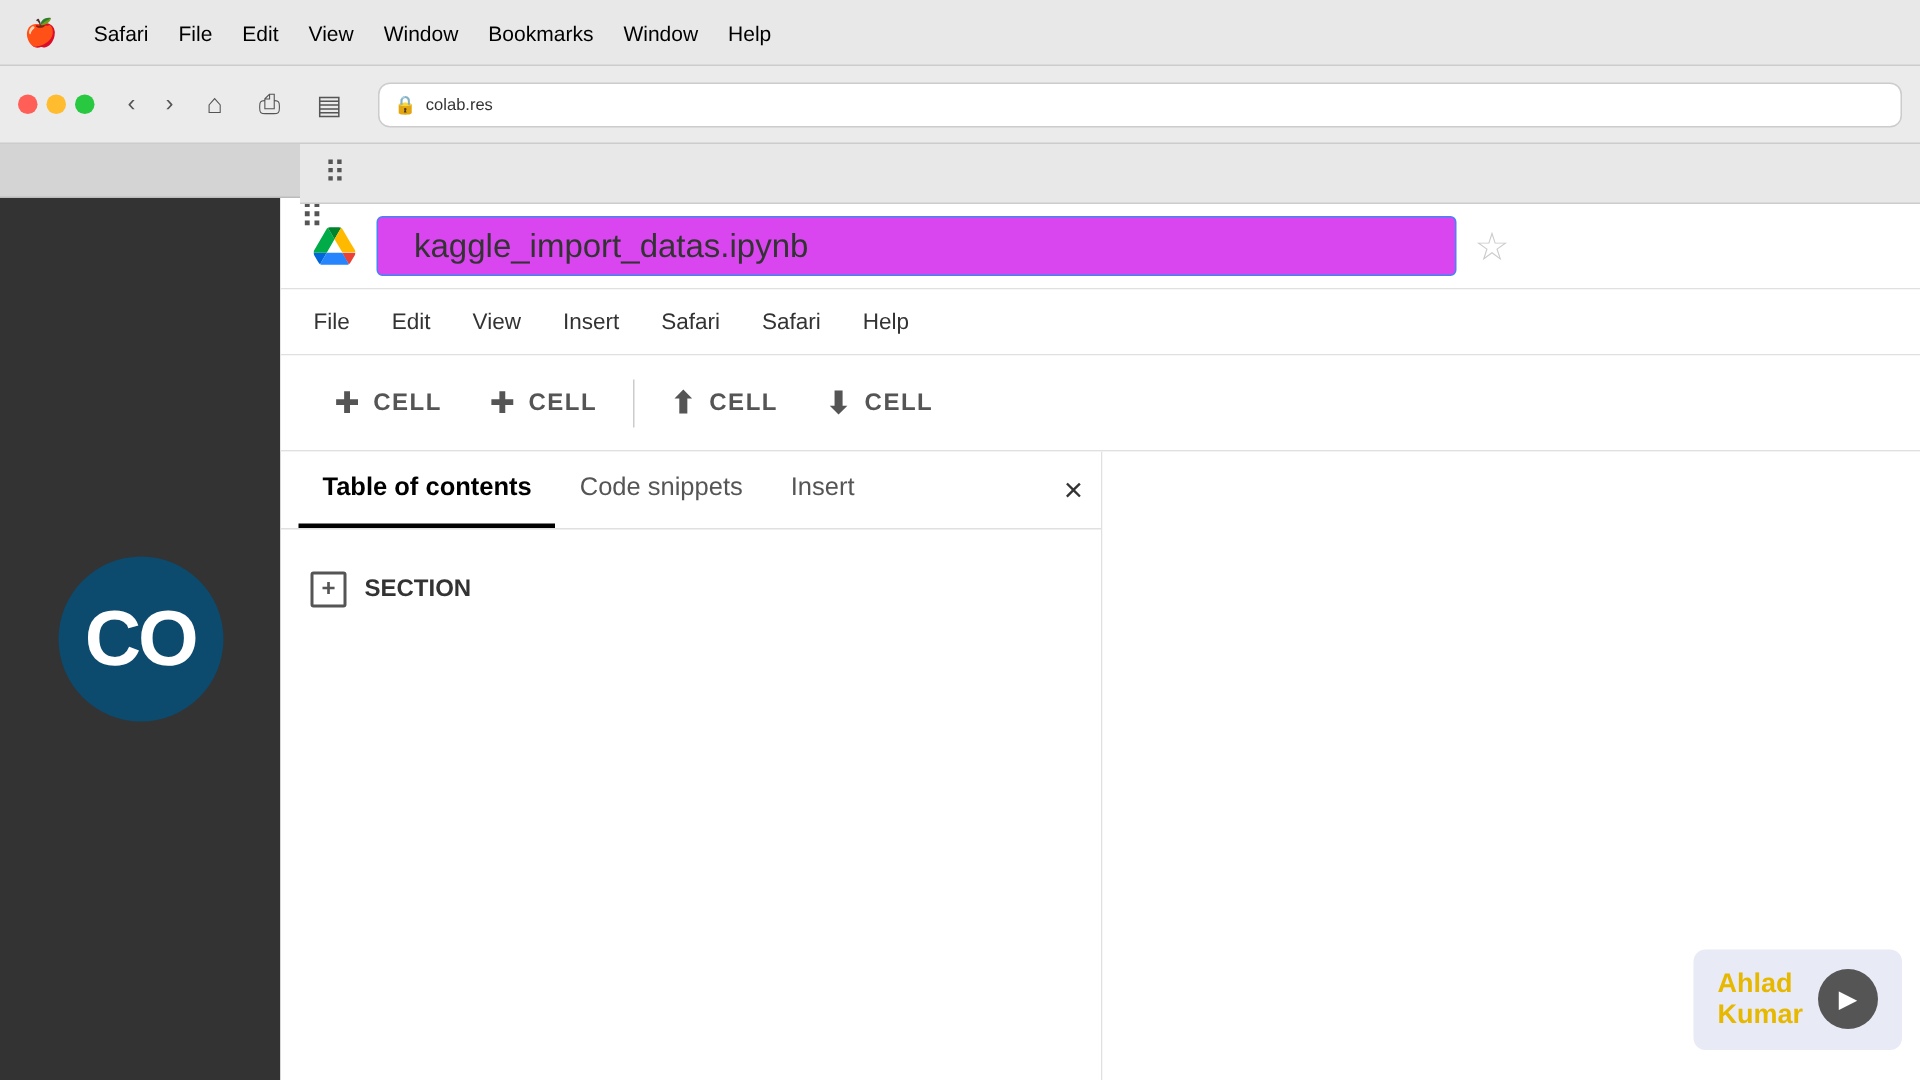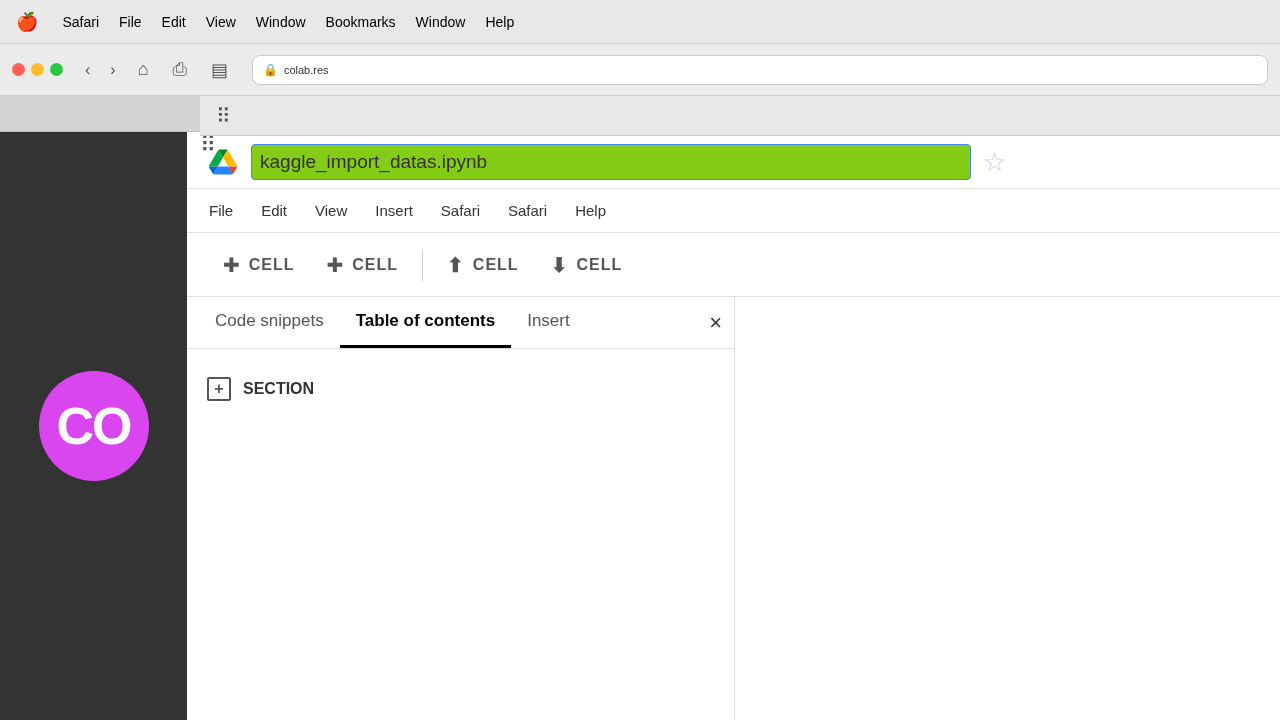--- a/index.html
+++ b/index.html
@@ -106,21 +106,21 @@
       background: #333;
       display: flex;
       align-items: center;
       justify-content: center;
       flex-shrink: 0;
     }
     .colab-logo-circle {
       width: 110px;
       height: 110px;
       border-radius: 50%;
-      background: #d946ef;
+      background: #0c4a6e;
       display: flex;
       align-items: center;
       justify-content: center;
       font-size: 52px;
       font-weight: 700;
       color: white;
       letter-spacing: -2px;
     }
 
     
@@ -142,26 +142,26 @@
     }
     .gdrive-icon {
       width: 32px; height: 32px;
       display: flex; align-items: center; justify-content: center;
       font-size: 24px;
     }
     .filename-input {
       flex: 1;
       border: 1.5px solid #4285f4;
       border-radius: 4px;
-      padding: 6px 8px;
-      font-size: 19px;
+      padding: 6px 24px;
+      font-size: 22px;
       font-family: inherit;
       color: #333;
       outline: none;
-      background: #84cc16;
+      background: #d946ef;
       max-width: 720px;
     }
     .star-btn {
       background: none; border: none; cursor: pointer;
       font-size: 26px; color: #ccc;
     }
 
     
     .colab-menubar {
       display: flex;
@@ -398,33 +398,44 @@
       <button class="cell-btn">
         <span class="arrow-icon">⬇</span>
         <span>CELL</span>
       </button>
     </div>
 
     <div class="colab-panel-area">
 
       <div class="left-panel">
         <div class="panel-tabs">
+          <div class="panel-tab active">Table of contents</div>
           <div class="panel-tab">Code snippets</div>
-          <div class="panel-tab active">Table of contents</div>
           <div class="panel-tab">Insert</div>
           <button class="panel-close-btn">×</button>
         </div>
         <div class="panel-content">
           <div class="section-item">
             <div class="section-plus">+</div>
             <span>SECTION</span>
           </div>
         </div>
       </div>
 
+      <div class="right-panel">
+        <div class="user-card">
+          <div class="user-name">
+            <div>Ahlad</div>
+            <div>Kumar</div>
+          </div>
+          <div class="play-btn">
+            <span>▶</span>
+          </div>
+        </div>
+      </div>
 
     </div>
   </div>
 </div>
 
 <div style="position:fixed; top:96px; left:200px; z-index:10; background:#e8e8e8; width:calc(1280px - 187px); height:40px; display:flex; align-items:center; padding-left:16px; border-bottom:1px solid #ccc;">
   <span style="font-size:20px; color:#555;">⠿</span>
 </div>
 
 </body></html>

